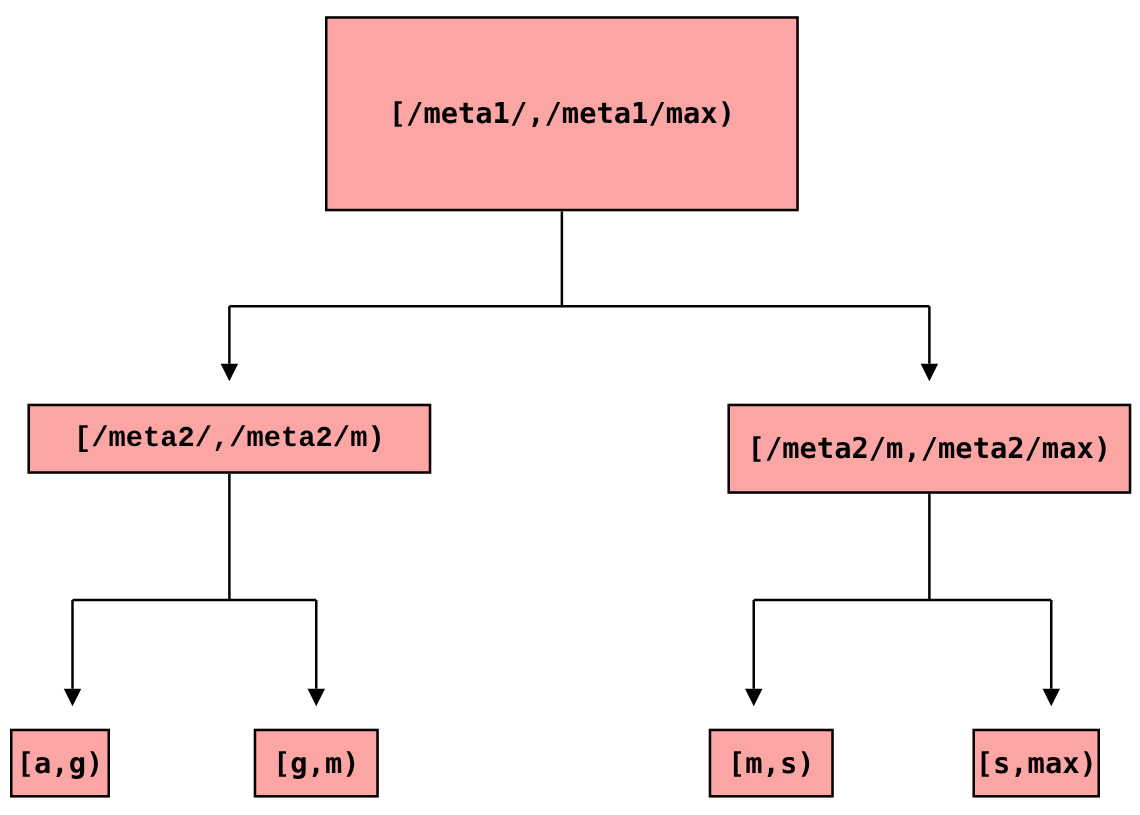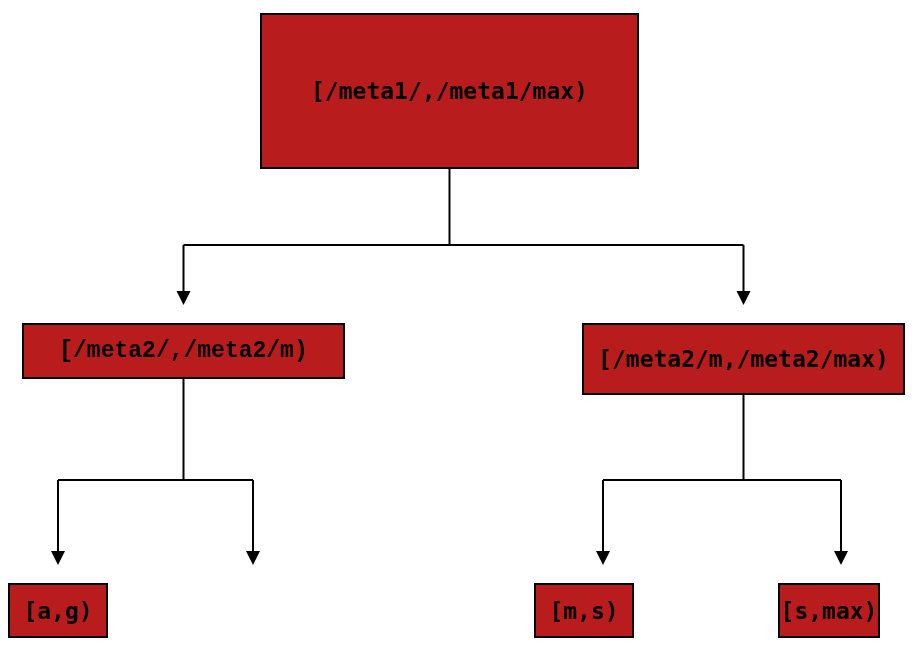--- a/index.html
+++ b/index.html
@@ -25,35 +25,35 @@
   }
   .edges path {
     fill: none;
     stroke: #000000;
     stroke-width: 2;
   }
   .node {
     position: absolute;
     box-sizing: border-box;
     border: 2px solid #000000;
-    background: #b91c1c;
+    background: #fca5a5;
     color: #000000;
     display: flex;
     align-items: center;
     justify-content: center;
     font-size: 23px;
     font-weight: bold;
     white-space: pre;
   }
   .node-root  { left: 260px; top: 13px;  width: 379px; height: 156px; }
   .node-left  { left: 22px;  top: 323px; width: 323px; height: 56px; font-family: Liberation Mono, monospace; }
   .node-right { left: 582px; top: 323px; width: 323px; height: 72px; }
-  .leaf-ag    { left: 8px;   top: 583px; width: 100px; height: 55px; }
+  .leaf-ag    { left: 8px;   top: 583px; width: 80px; height: 55px; }
   .leaf-gm    { left: 203px; top: 583px; width: 100px; height: 55px; }
-  .leaf-ms    { left: 534px; top: 583px; width: 100px; height: 55px; }
+  .leaf-ms    { left: 567px; top: 583px; width: 100px; height: 55px; }
   .leaf-smax  { left: 778px; top: 583px; width: 102px; height: 55px; }
 </style>
 </head>
 <body>
 
 <div class="canvas">
 
   <svg class="edges" viewBox="0 0 912 652" xmlns="http://www.w3.org/2000/svg">
 
     <path d="M449.5 169 V245 M183.5 245 H743.5 M183.5 245 V291 M743.5 245 V291" stroke="#000000"></path>
@@ -71,18 +71,19 @@
   </svg>
 
   <div class="node node-root">[/meta1/,/meta1/max)</div>
 
   <div class="node node-left">[/meta2/,/meta2/m)</div>
 
   <div class="node node-right">[/meta2/m,/meta2/max)</div>
 
   <div class="node leaf-ag">[a,g)</div>
 
+  <div class="node leaf-gm">[g,m)</div>
 
   <div class="node leaf-ms">[m,s)</div>
 
   <div class="node leaf-smax">[s,max)</div>
 
 </div>
 
 </body></html>

